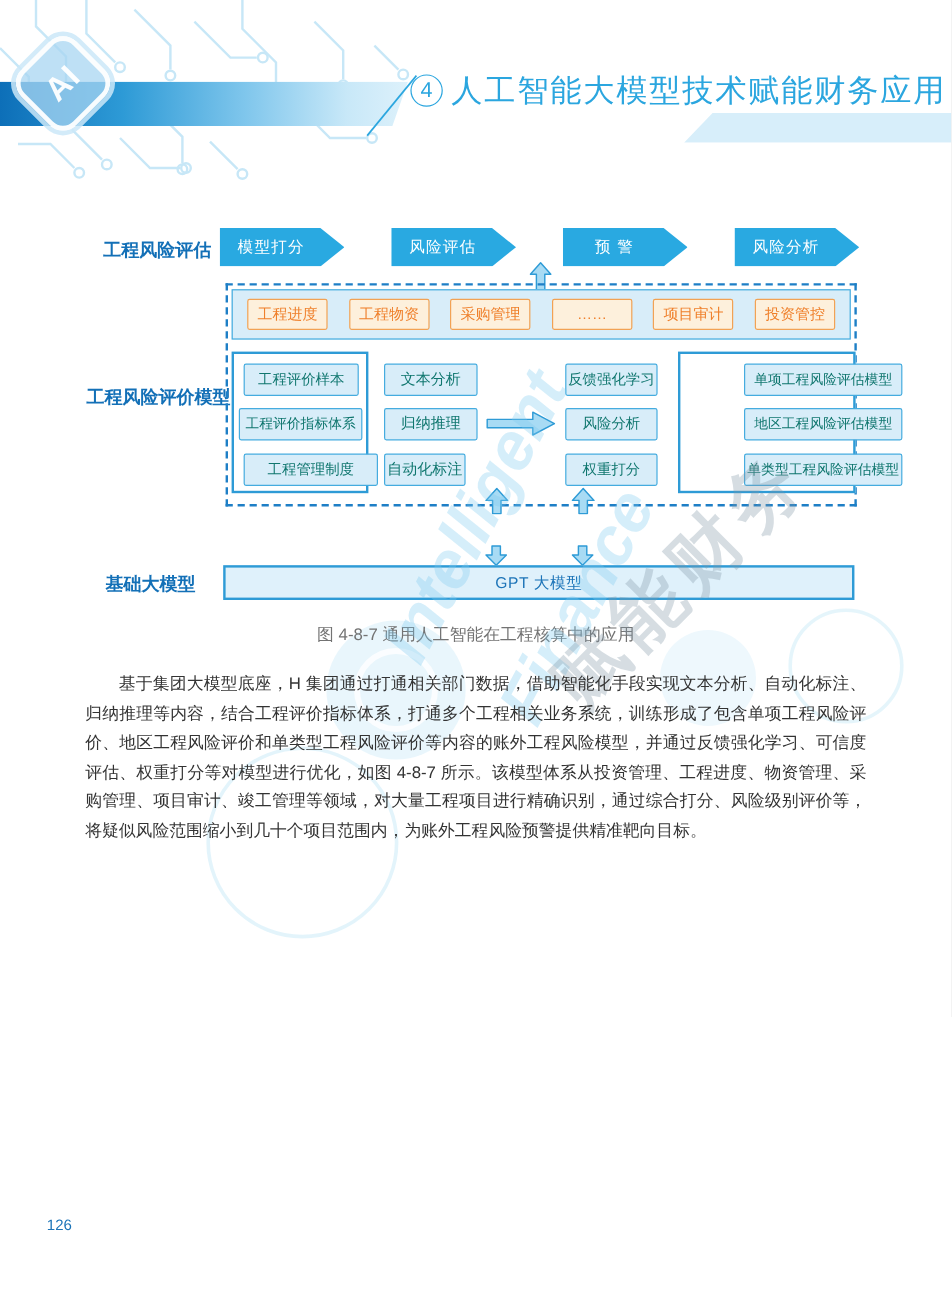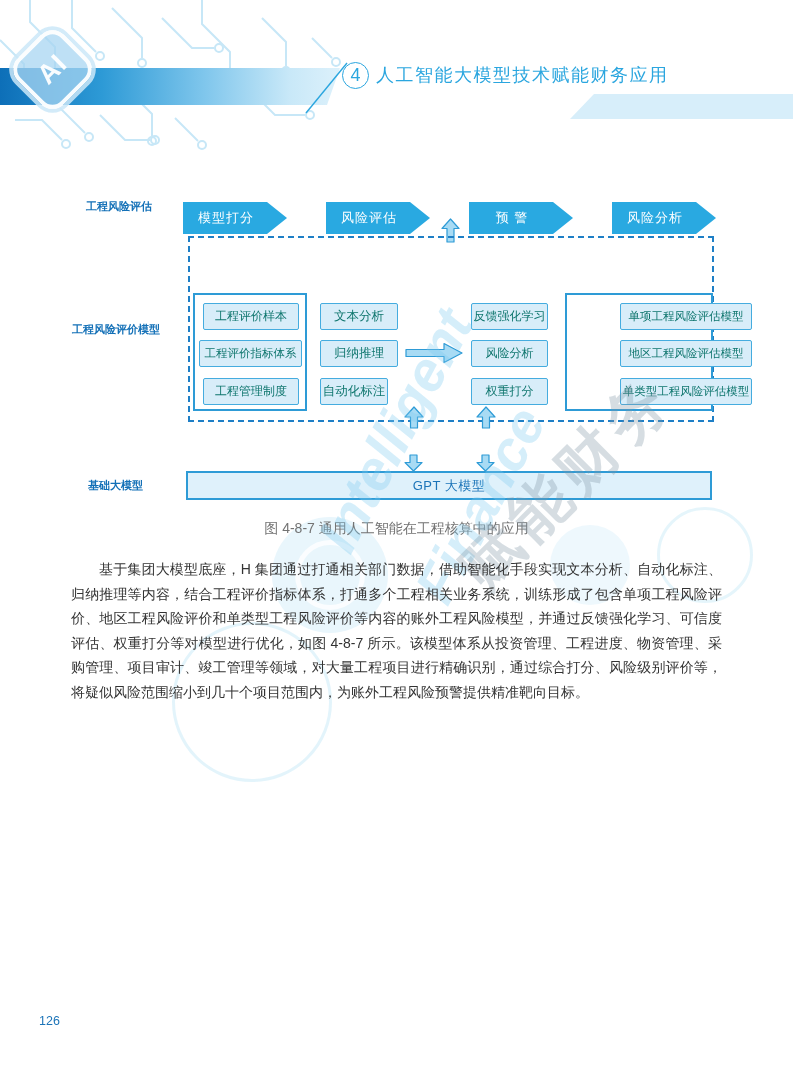--- a/index.html
+++ b/index.html
@@ -36,31 +36,31 @@
   .title-slash{ position:absolute; left:299px; top:59px; z-index:3; }
   .title{
     position:absolute; left:342px; top:58px; z-index:3; height:34px;
     display:flex; align-items:center; gap:7px; color:#2ba6df;
   }
   .title-num{
     width:27px; height:27px; border:1.6px solid #2ba6df; border-radius:50%;
     display:inline-flex; align-items:center; justify-content:center;
     font-size:18px; font-weight:400;
   }
-  .title-text{ font-size:18px; font-weight:300; letter-spacing:1.5px; }
+  .title-text{ font-size:26px; font-weight:300; letter-spacing:1.5px; }
 
   
   .diagram{ position:absolute; inset:0; z-index:2; }
-  .row-label{ position:absolute; font-size:11px; font-weight:bold; color:#1370b7; white-space:nowrap; }
+  .row-label{ position:absolute; font-size:15px; font-weight:bold; color:#1370b7; white-space:nowrap; }
 
   .chevron{
     position:absolute; top:190px; width:104px; height:32px; background:#29a9e1;
     clip-path:polygon(0 0,calc(100% - 20px) 0,100% 50%,calc(100% - 20px) 100%,0 100%);
     color:#fff; font-size:13px; letter-spacing:1px;
-    display:flex; align-items:center; justify-content:center; padding-right:18px;margin-top:12px;
+    display:flex; align-items:center; justify-content:center; padding-right:18px;
   }
 
   .dashed-box{
     position:absolute; left:188px; top:236px; width:526px; height:186px;
     border:2px dashed #1e7fc6;
   }
   .orange-wrap{
     position:absolute; left:193px; top:241px; width:516px; height:42px;
     background:#d8edf9; border:1px solid #45acdf;
     display:flex; align-items:center; justify-content:space-between; padding:0 12px;
@@ -185,25 +185,33 @@
     <div class="chevron" style="left:326px;">风险评估</div>
     <div class="chevron" style="left:469px;">预 警</div>
     <div class="chevron" style="left:612px;">风险分析</div>
 
     <svg class="arr" style="left:441px; top:218px;" width="19" height="25" viewBox="0 0 19 25">
       <path d="M9.5 1 L18 10.5 H13 V24 H6 V10.5 H1 Z" fill="#a8dbf4" stroke="#2e9bd6" stroke-width="1.2" stroke-linejoin="round"></path>
     </svg>
 
     <div class="dashed-box"></div>
 
+    <div class="orange-wrap">
+      <div class="orange-box">工程进度</div>
+      <div class="orange-box">工程物资</div>
+      <div class="orange-box">采购管理</div>
+      <div class="orange-box">……</div>
+      <div class="orange-box">项目审计</div>
+      <div class="orange-box">投资管控</div>
+    </div>
 
     <div class="group" style="left:193px; top:293px; width:114px; height:118px;"></div>
     <div class="bluebox" style="left:203px; top:303px; width:96px;  font-size:12px;">工程评价样本</div>
     <div class="bluebox" style="left:199px; top:340px; width:103px; font-size:11.5px;">工程评价指标体系</div>
-    <div class="bluebox" style="left:203px; top:378px; width:96px;  font-size:12px;">工程管理制度</div>
+    <div class="bluebox" style="left:203px; top:378px; width:112px;  font-size:12px;">工程管理制度</div>
 
     <div class="bluebox" style="left:320px; top:303px; width:78px;">文本分析</div>
     <div class="bluebox" style="left:320px; top:340px; width:78px;">归纳推理</div>
     <div class="bluebox" style="left:320px; top:378px; width:68px;">自动化标注</div>
 
     <svg class="arr" style="left:405px; top:342px;" width="58" height="22" viewBox="0 0 58 22">
       <path d="M1 7.5 H39 V1.5 L57 11 L39 20.5 V14.5 H1 Z" fill="#a8dbf4" stroke="#2e9bd6" stroke-width="1.2" stroke-linejoin="round"></path>
     </svg>
 
     <div class="bluebox" style="left:471px; top:303px; width:77px; font-size:12px;">反馈强化学习</div>

